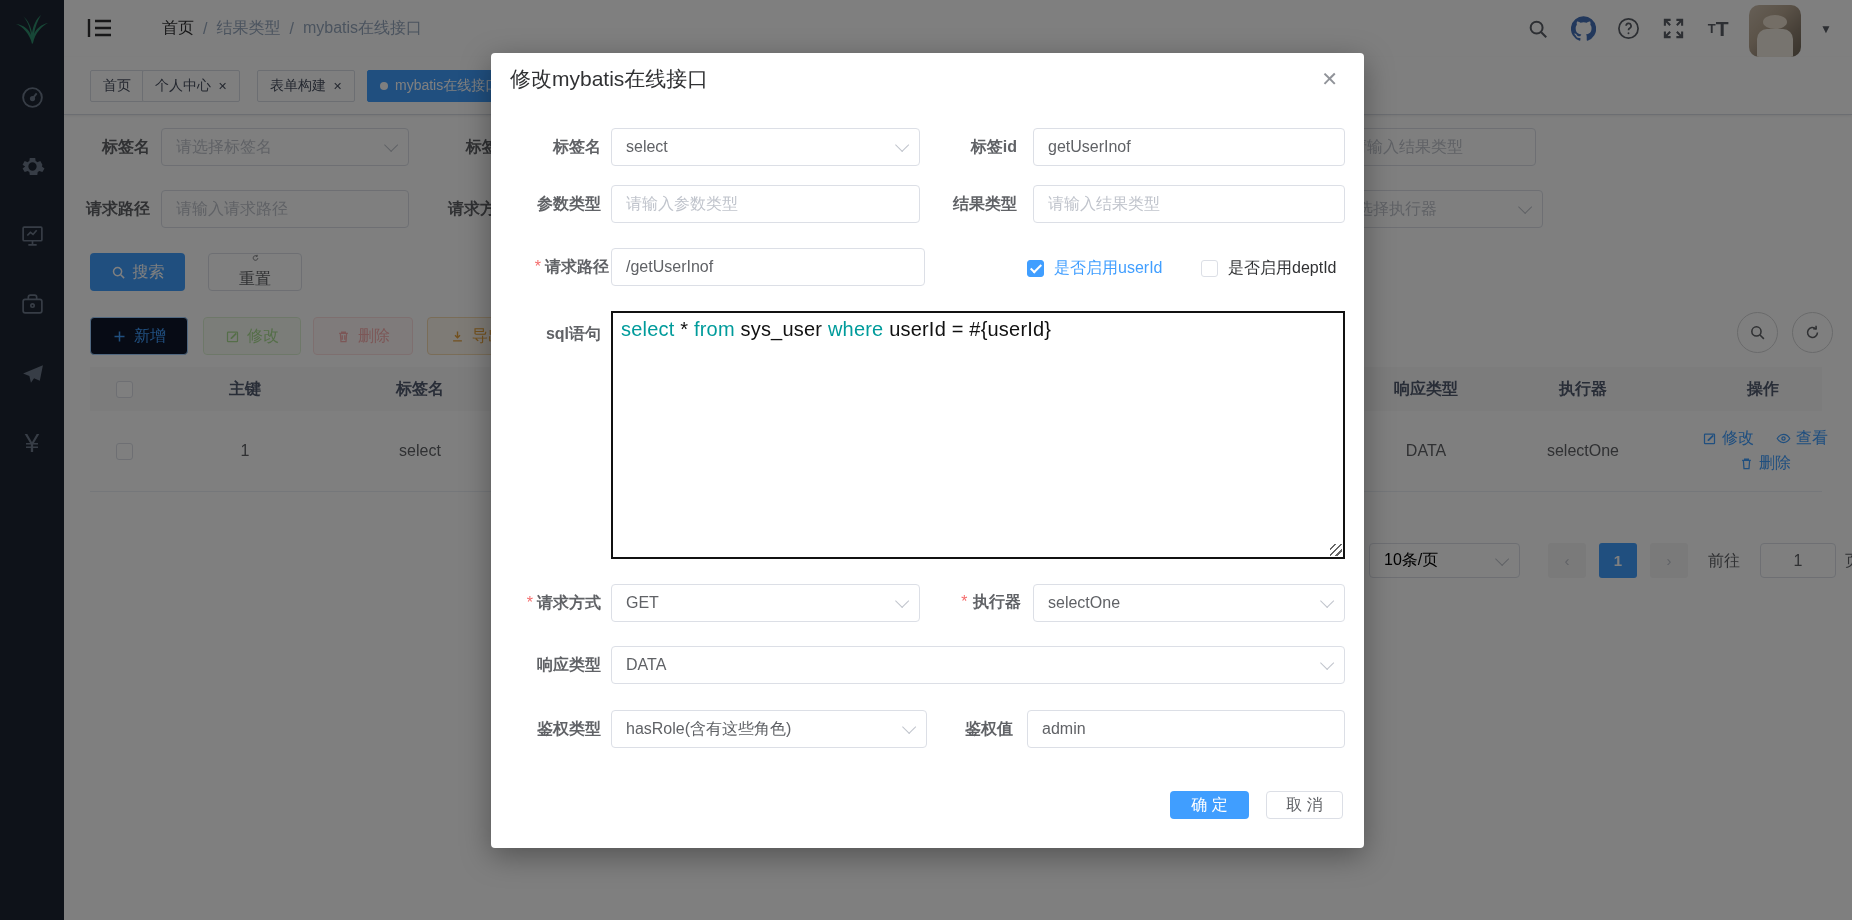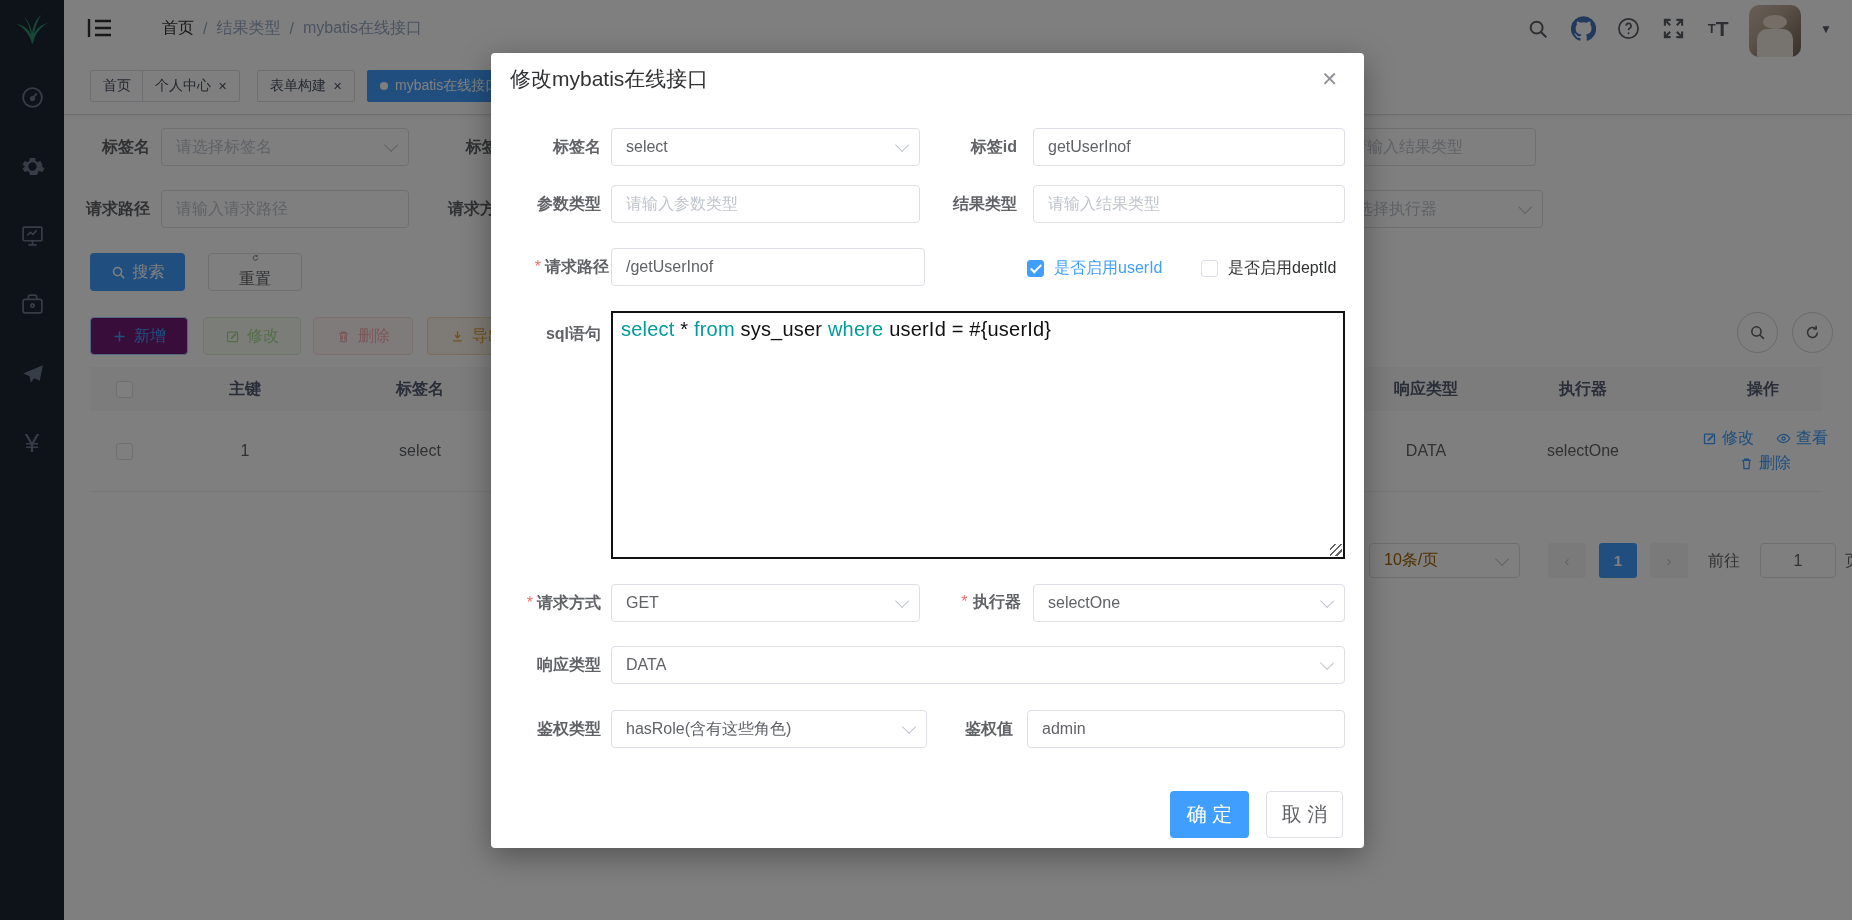--- a/index.html
+++ b/index.html
@@ -33,21 +33,21 @@
   .f-label{position:absolute;height:38px;line-height:38px;text-align:right;font-weight:700;color:#606266;font-size:16px;}
   .box{position:absolute;height:38px;border:1px solid #dcdfe6;border-radius:4px;background:#fff;box-sizing:border-box;display:flex;align-items:center;padding:0 14px;font-size:16px;color:#606266;}
   .box .ph{color:#c0c4cc;}
   .chev{margin-left:auto;width:9px;height:9px;border-right:1.6px solid #c0c4cc;border-bottom:1.6px solid #c0c4cc;transform:rotate(45deg) translateY(-3px);}
   input.raw{position:absolute;height:38px;border:1px solid #dcdfe6;border-radius:4px;box-sizing:border-box;padding:0 14px;font-size:16px;color:#606266;font-family:inherit;outline:none;background:#fff;}
   input.raw::placeholder{color:#c0c4cc;}
   .btn{position:absolute;height:38px;border-radius:4px;display:flex;align-items:center;justify-content:center;gap:7px;font-size:16px;cursor:pointer;box-sizing:border-box;border:1px solid transparent;}
   .btn svg{width:15px;height:15px;}
   .btn-primary{background:#409EFF;color:#fff;}
   .btn-plain{background:#fff;border-color:#dcdfe6;color:#606266;flex-direction:column;}
-  .btn-blue{background:#701a75;border-color:#a0cfff;color:#409EFF;}
+  .btn-blue{background:#0f172a;border-color:#a0cfff;color:#409EFF;}
   .btn-green{background:#f0f9eb;border-color:#c2e7b0;color:#67C23A;opacity:.55;}
   .btn-red{background:#fef0f0;border-color:#fbc4c4;color:#F56C6C;opacity:.55;}
   .btn-orange{background:#fdf6ec;border-color:#f5dab1;color:#E6A23C;}
   .circle-btn{position:absolute;width:41px;height:41px;border-radius:50%;border:1px solid #d3d4d6;background:#fff;display:flex;align-items:center;justify-content:center;color:#606266;cursor:pointer;box-sizing:border-box;}
   .circle-btn svg{width:17px;height:17px;}
   
   .thead{position:absolute;left:90px;top:367px;width:1732px;height:44px;background:#f8f8f9;color:#515a6e;font-weight:700;}
   .trow{position:absolute;left:90px;top:411px;width:1732px;height:80px;background:#fff;border-bottom:1px solid #ebeef5;color:#606266;}
   .cell{position:absolute;top:0;height:100%;display:flex;align-items:center;justify-content:center;}
   .cb{width:17px;height:17px;border:1px solid #dcdfe6;border-radius:3px;background:#fff;box-sizing:border-box;}
@@ -69,21 +69,21 @@
   .checkline{position:absolute;display:flex;align-items:center;gap:10px;font-size:16px;cursor:pointer;}
   .ckbox{width:17px;height:17px;border-radius:3px;box-sizing:border-box;position:relative;}
   .ckbox.on{background:#409EFF;border:1px solid #409EFF;}
   .ckbox.on:after{content:"";position:absolute;left:5px;top:1px;width:4px;height:9px;border-right:2px solid #fff;border-bottom:2px solid #fff;transform:rotate(45deg);}
   .ckbox.off{background:#fff;border:1px solid #dcdfe6;}
   .sqlarea{position:absolute;left:120px;top:258px;width:734px;height:248px;border:2px solid #111;box-sizing:border-box;background:#fff;padding:5px 8px;overflow:hidden;}
   .sqlcode{font-size:20px;color:#111;letter-spacing:.2px;white-space:pre;}
   .tok-kw{color:#009B9B;}
   .grip{position:absolute;right:1px;bottom:1px;width:12px;height:12px;
         background:repeating-linear-gradient(135deg,transparent 0 3px,#666 3px 4.5px);}
-  .m-btn{position:absolute;height:47px;border-radius:4px;display:flex;align-items:center;justify-content:center;font-size:20px;cursor:pointer;box-sizing:border-box;}
+  .m-btn{position:absolute;height:28px;border-radius:4px;display:flex;align-items:center;justify-content:center;font-size:16px;cursor:pointer;box-sizing:border-box;}
 </style>
 </head>
 <body>
 
 <div id="app">
 
   <div class="sidebar">
     <div class="abs" style="left:14px;top:14px;">
       <svg width="36" height="34" viewBox="0 0 36 34" fill="#2f8f6e">
         <path d="M18 30 C16 20 8 12 2 10 C10 11 15 16 17 21 C16 12 12 5 9 2 C14 6 17 13 18 19 C19 12 22 5 27 1 C24 6 21 13 20 20 C22 15 28 10 34 9 C28 12 21 19 19 29 Z"></path>
@@ -301,21 +301,21 @@
       <span class="link">
         <svg viewBox="0 0 24 24" fill="none" stroke="#409EFF" stroke-width="2">
             <path d="M5 7h14 M9 7V5h6v2 M7 7l1 13h8l1-13"></path>
           </svg>
         <span>删除</span>
       </span>
     </div>
   </div>
 
   <div class="box" style="left:1369px;top:543px;width:151px;height:35px;">
-    <span style="color:#a16207;">10条/页</span>
+    <span style="color:#000000;">10条/页</span>
     <span class="chev"></span>
   </div>
   <div class="pagenum pg-gray" style="left:1548px;">‹</div>
   <div class="pagenum pg-active" style="left:1599px;">1</div>
   <div class="pagenum pg-gray" style="left:1650px;">›</div>
   <div class="ptext" style="left:1708px;">前往</div>
   <input class="raw" style="left: 1760px; top: 543px; width: 76px; height: 35px; text-align: center;" value="1">
   <div class="ptext" style="left:1845px;">页</div>
 
   <div class="overlay"></div>

